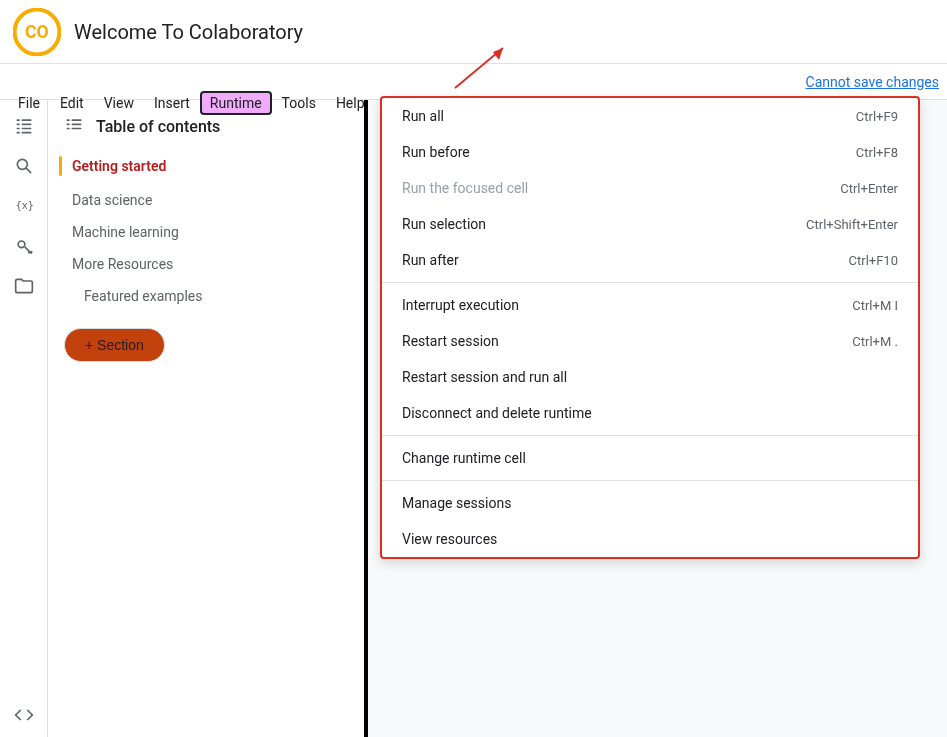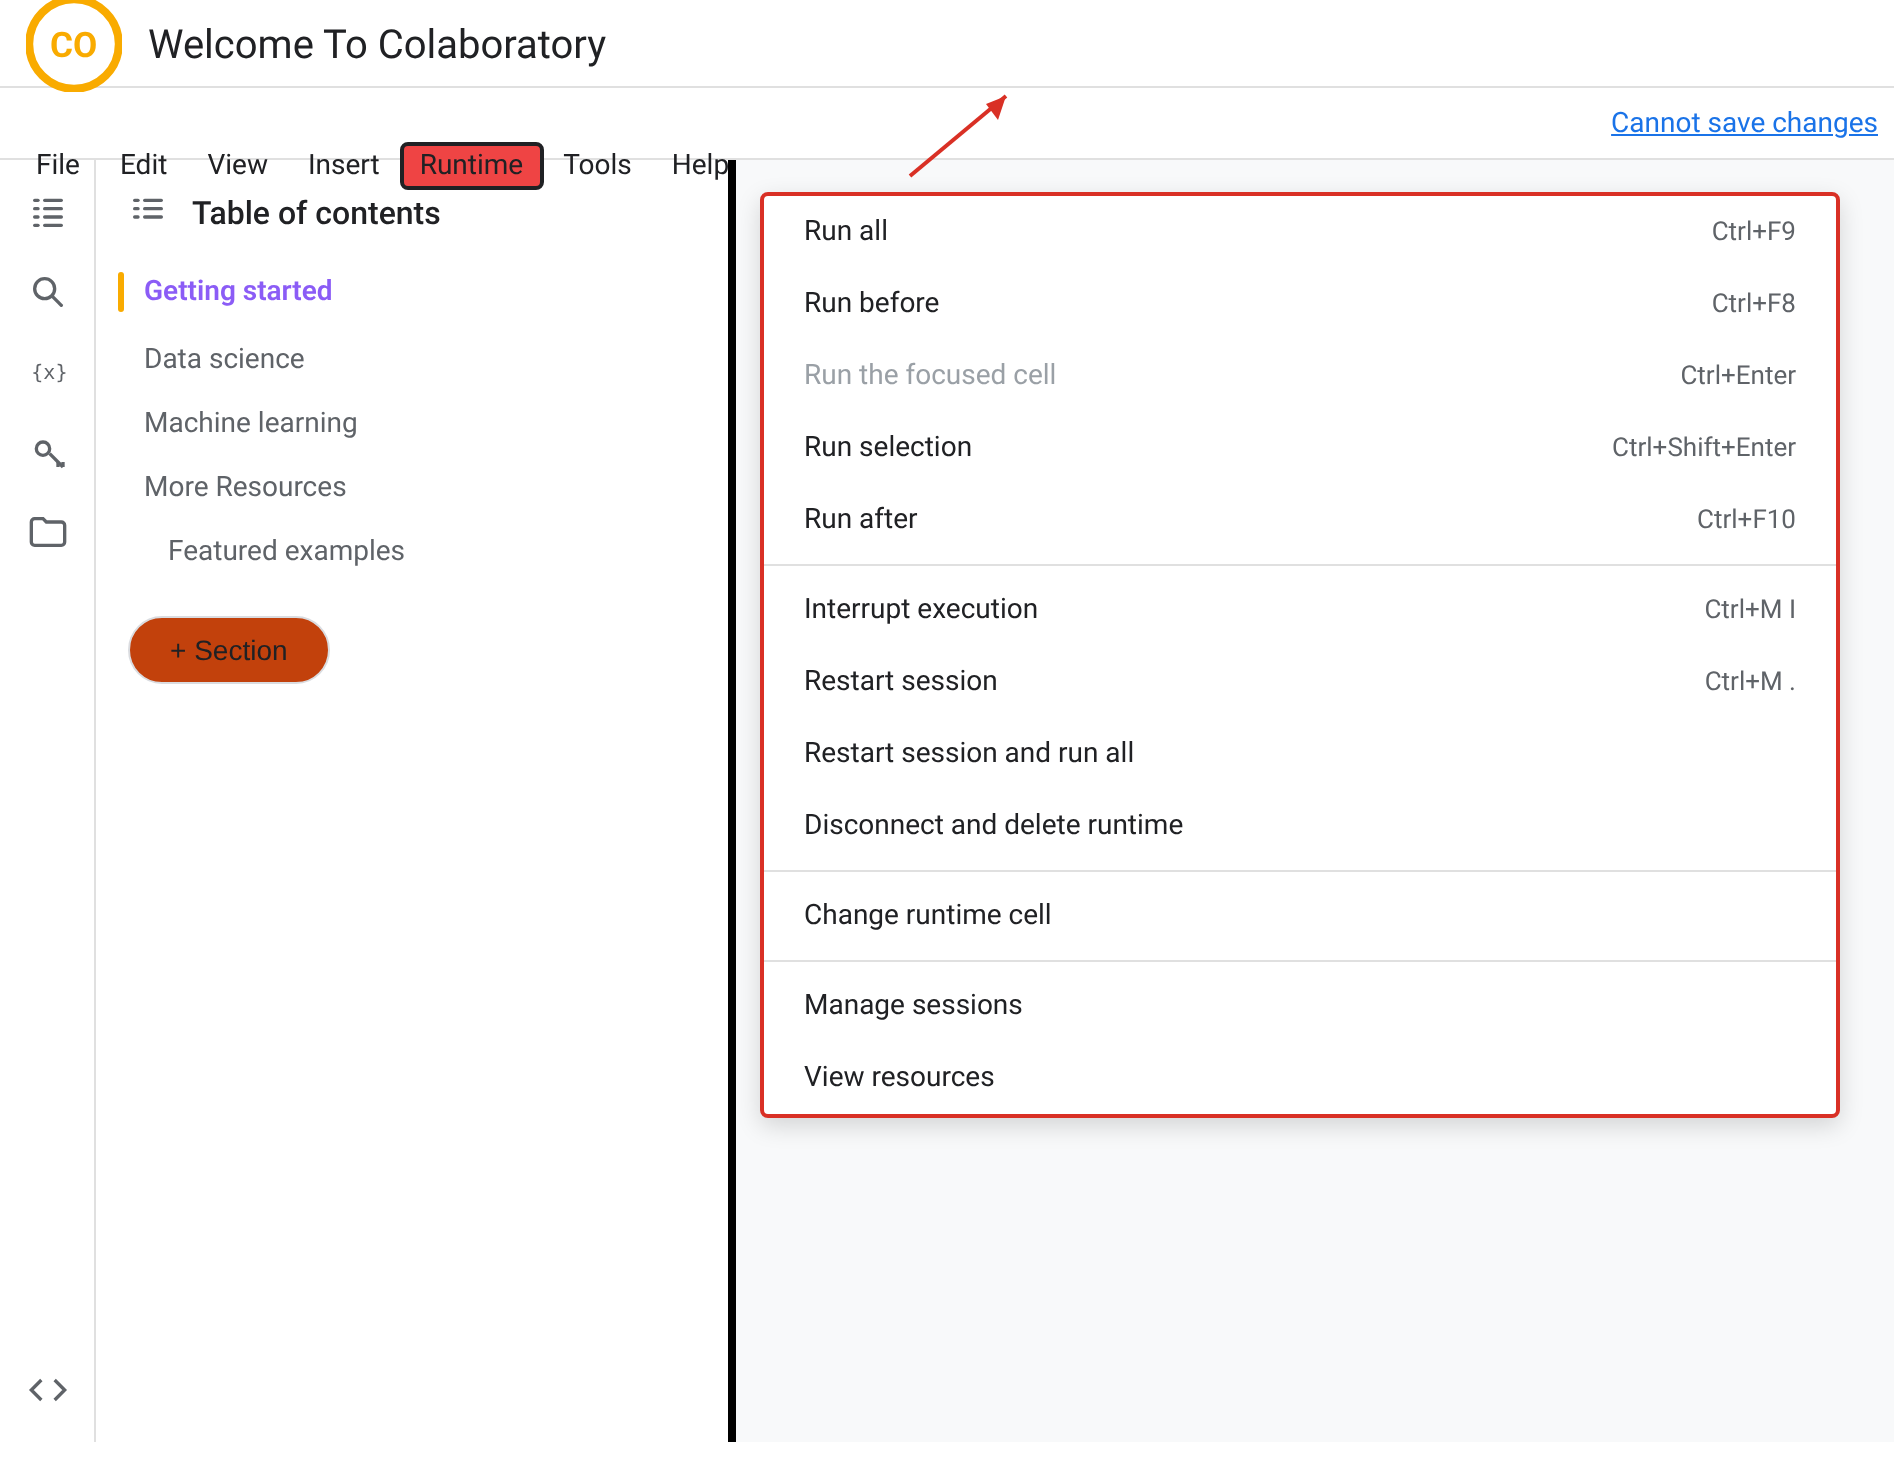--- a/index.html
+++ b/index.html
@@ -11,21 +11,21 @@
       height: 737px;
       overflow: hidden;
       position: relative;
     }
 
     
     .header {
       display: flex;
       align-items: center;
       padding: 8px 12px;
-      height: 44px;
+      height: 64px;
       border-bottom: 1px solid #e0e0e0;
     }
     .logo {
       width: 50px;
       height: 50px;
       display: flex;
       align-items: center;
       justify-content: center;
       margin-right: 12px;
     }
@@ -52,21 +52,21 @@
     .menu-item {
       padding: 4px 10px;
       cursor: pointer;
       border-radius: 4px;
       font-size: 14px;
       color: #202124;
       user-select: none;
       margin-top: 43px;
     }
     .menu-item.active {
-      background: #ef4444;
+      background: #f0abfc;
     }
     .menu-border {
       border: 2px solid #202124;
       border-radius: 4px;
       padding: 2px 8px;
     }
     .cannot-save {
       margin-left: auto;
       color: #1a73e8;
       font-size: 14px;
@@ -122,21 +122,21 @@
     }
     .nav-item {
       padding: 8px 16px 8px 24px;
       cursor: pointer;
       font-size: 14px;
       color: #5f6368;
       display: flex;
       align-items: center;
     }
     .nav-item.active {
-      color: #8b5cf6;
+      color: #b91c1c;
       font-weight: 600;
     }
     .nav-item.active::before {
       content: '';
       display: inline-block;
       width: 3px;
       height: 20px;
       background: #f9ab00;
       margin-right: 10px;
       border-radius: 2px;

